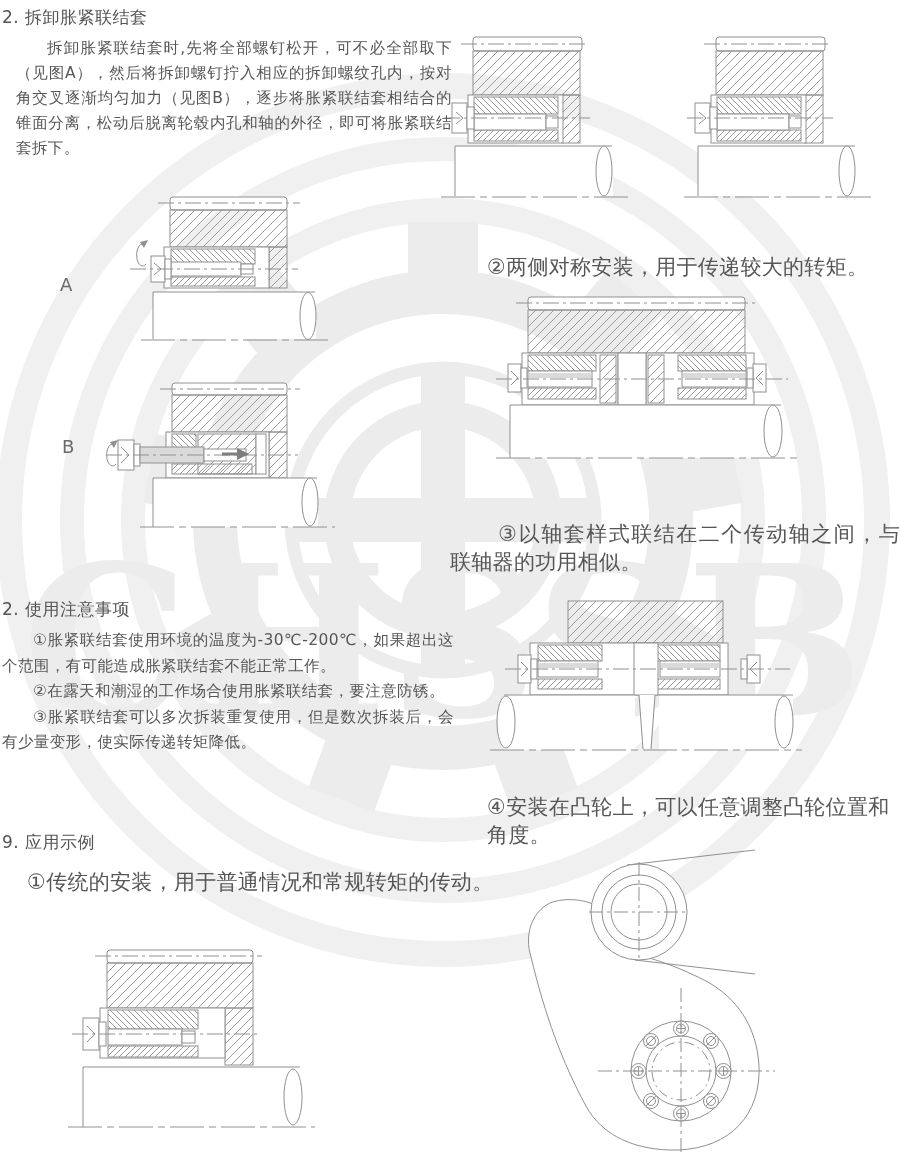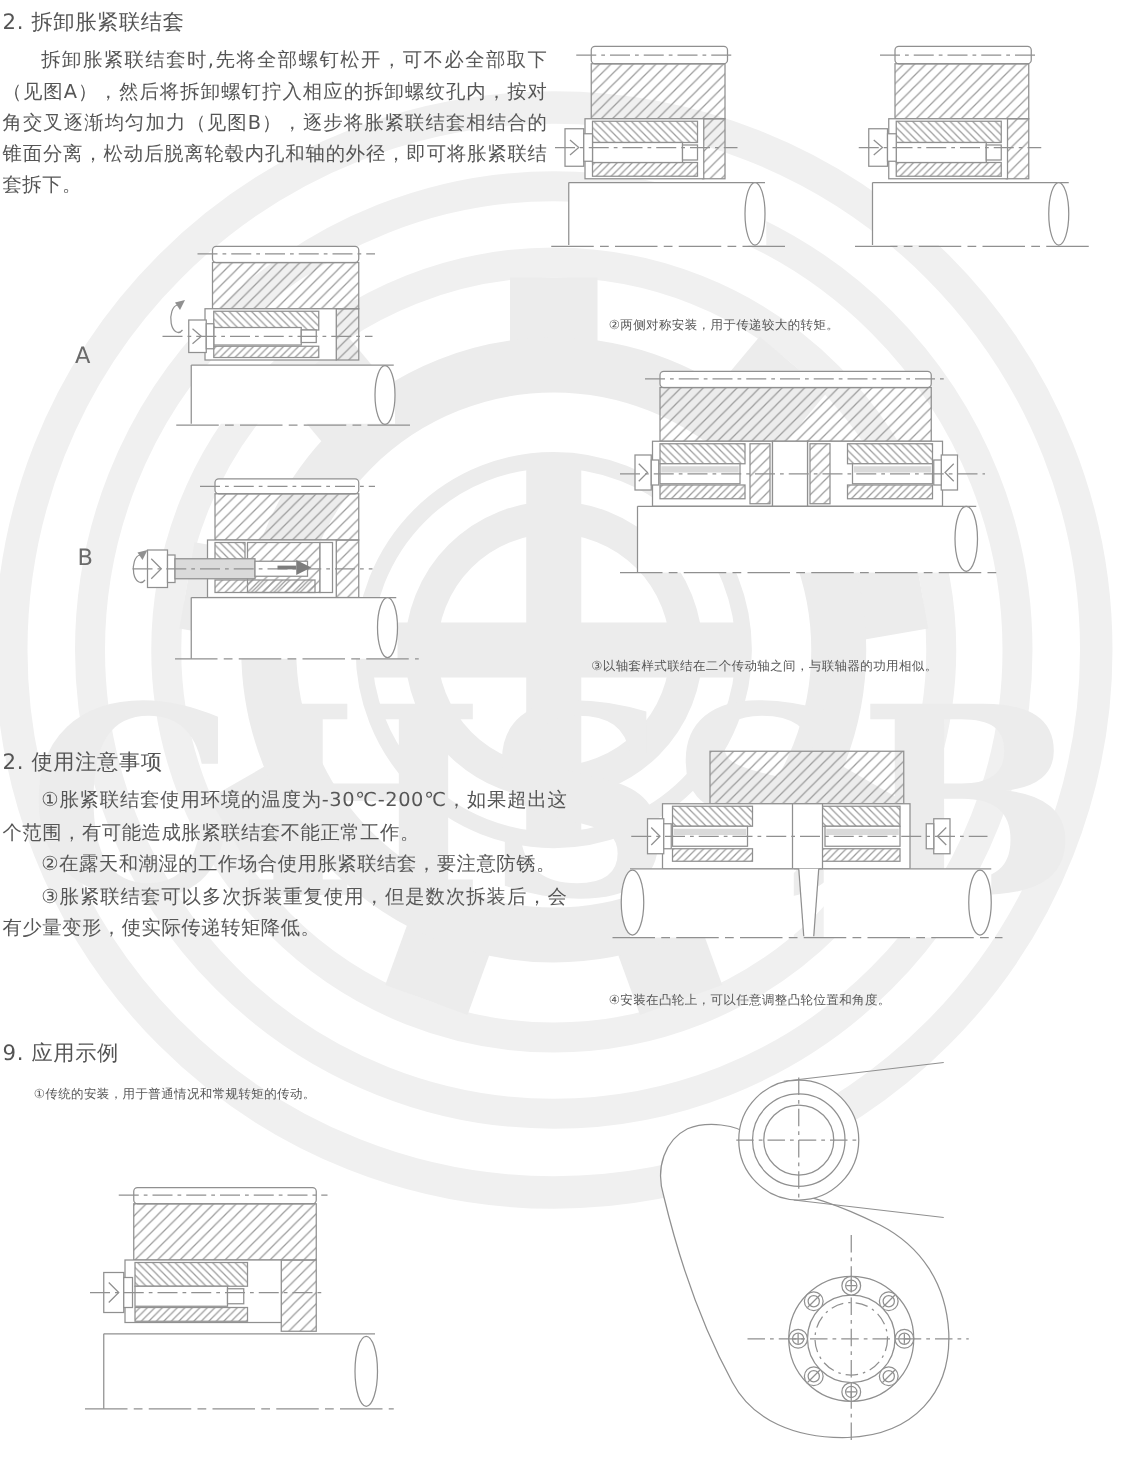--- a/index.html
+++ b/index.html
@@ -4,22 +4,22 @@
 <style>
   html,body{margin:0;padding:0;}
   body{
     width:900px;height:1167px;position:relative;background:#ffffff;overflow:hidden;
     font-family:"DejaVu Sans","Liberation Sans",sans-serif;color:#565656;
   }
   #figures{position:absolute;left:0;top:0;z-index:0;}
   .txt{position:absolute;z-index:1;}
   .h-title{font-size:17px;letter-spacing:.5px;color:#545454;}
   .body-p{font-size:15.5px;line-height:25px;letter-spacing:.4px;text-align:justify;color:#565656;}
-  .indent2{text-indent:2em;}
-  .cap{font-size:10px;letter-spacing:.3px;color:#565656;}
+  .indent2{text-indent:2em;margin-left:14px;}
+  .cap{font-size:21px;letter-spacing:.3px;color:#565656;}
   .items p{margin:0;text-indent:2em;}
   .fig-label{font-size:18px;color:#6a6a6a;}
 </style>
 </head>
 <body>
 
 <svg id="figures" width="900" height="1167" viewBox="0 0 900 1167" xmlns="http://www.w3.org/2000/svg">
   <defs>
     <pattern id="h1" width="9" height="9" patternUnits="userSpaceOnUse">
       <path d="M0,9 L9,0 M-2,2 L2,-2 M7,11 L11,7" stroke="#9c9c9c" stroke-width="1" fill="none"></path>

